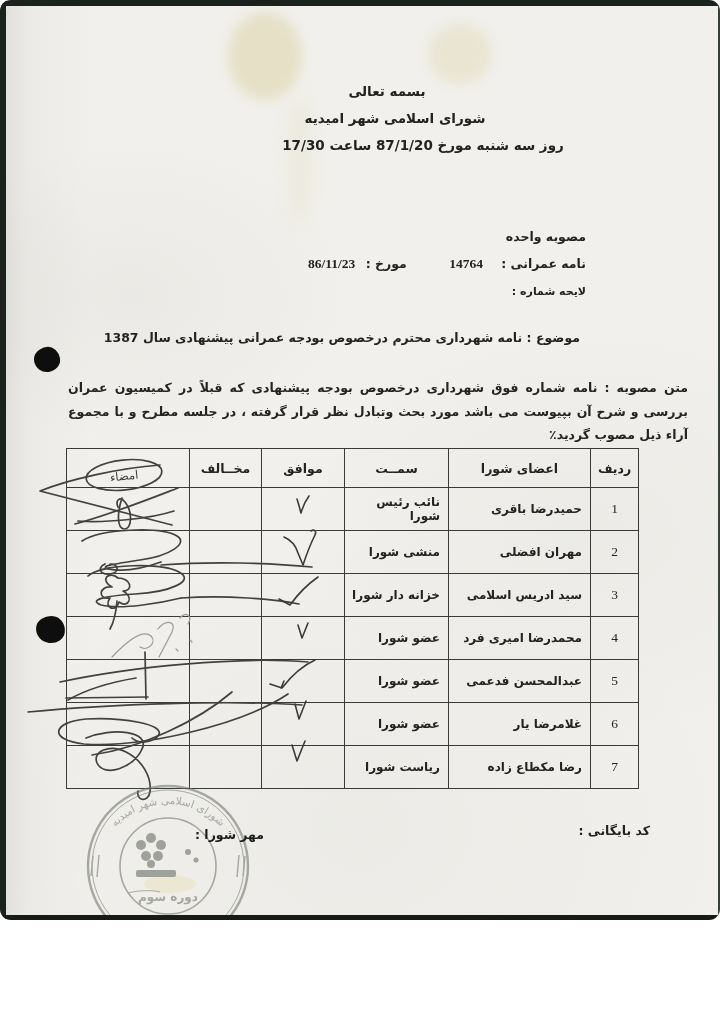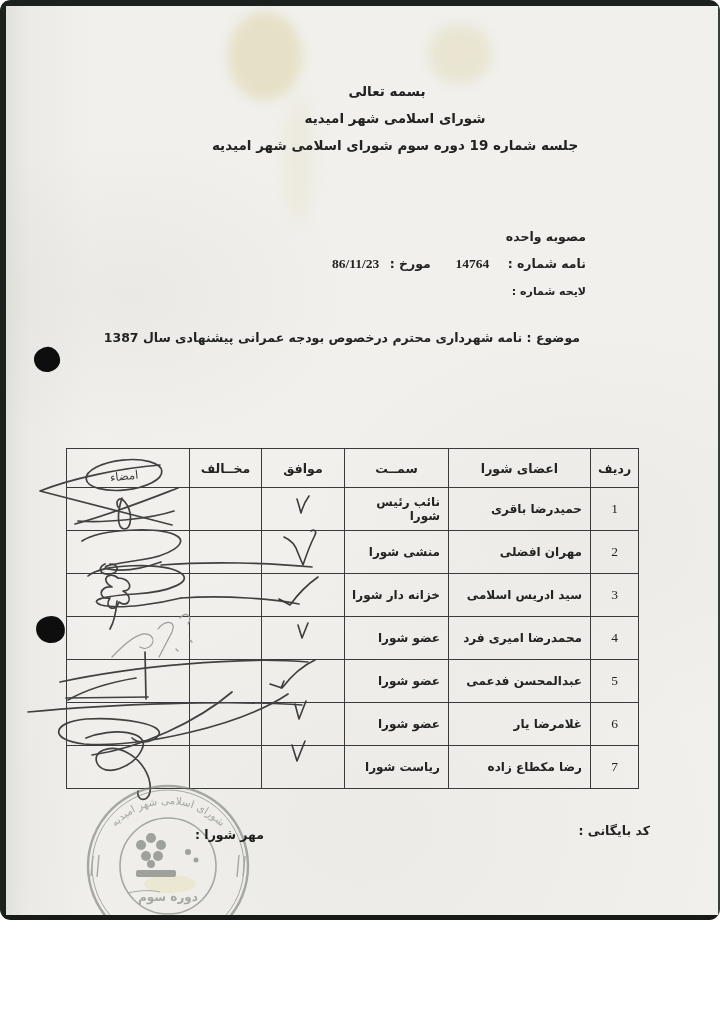--- a/index.html
+++ b/index.html
@@ -22,21 +22,21 @@
   .edge.bottom{left:0;bottom:0;width:720px;height:5px;background:#161b17;}
   .stain{position:absolute;border-radius:50%;filter:blur(6px);}
   .stain.s1{left:228px;top:12px;width:74px;height:88px;background:rgba(226,219,186,0.75);}
   .stain.s2{left:428px;top:24px;width:64px;height:60px;background:rgba(228,222,194,0.6);}
   .stain.s3{left:286px;top:95px;width:26px;height:130px;background:rgba(230,226,205,0.45);filter:blur(8px);}
   .hole{position:absolute;background:#0e0e0e;border-radius:55% 45% 50% 50% / 48% 55% 45% 52%;}
   .hole.h1{left:34px;top:347px;width:26px;height:25px;transform:rotate(-8deg);}
   .hole.h2{left:36px;top:616px;width:29px;height:27px;transform:rotate(6deg);}
 
   .txt{position:absolute;color:#232323;font-weight:bold;direction:rtl;white-space:nowrap;}
-  .num{font-family:"Liberation Serif",serif;margin-left:24px;}
+  .num{font-family:"Liberation Serif",serif;}
 
   #header-block{position:absolute;left:140px;top:78px;width:510px;text-align:center;font-size:13.5px;font-weight:bold;color:#222;direction:rtl;}
   #header-block .hline{height:27px;line-height:27px;}
   #header-block .hline.l1{transform:translateX(-8px);}
   #header-block .hline.l4{transform:translateX(28px);}
 
   #res-title{right:134px;top:229px;font-size:12.5px;}
   #letter-line{right:134px;top:256px;font-size:12.5px;}
   #letter-line .num{margin-right:14px;font-size:13.5px;text-align:center;}
   #date-line{left:308px;top:256px;font-size:12.5px;position:absolute;color:#232323;font-weight:bold;direction:rtl;white-space:nowrap;}
@@ -70,35 +70,36 @@
 
   <div class="stain s1"></div>
   <div class="stain s2"></div>
   <div class="stain s3"></div>
   <div class="hole h1"></div>
   <div class="hole h2"></div>
 
   <div id="header-block">
     <div class="hline l1">بسمه تعالی</div>
     <div class="hline l2">شورای اسلامی شهر امیدیه</div>
-    <div class="hline l3">جلسه شماره 19 دوره سوم شورای اسلامی شهر امیدیه</div>
+    <div class="hline l4">روز سه شنبه مورخ 87/1/20 ساعت 17/30</div>
   </div>
 
   <div class="txt" id="res-title">مصوبه واحده</div>
   <div class="txt" id="letter-line">
-    <span>نامه شماره :</span>
+    <span>نامه عمرانی :</span>
     <span class="num">14764</span>
   </div>
   <div id="date-line">
     <span>مورخ :</span>
     <span class="num">86/11/23</span>
   </div>
   <div class="txt" id="bill-line">لایحه شماره :</div>
 
   <div class="txt" id="subject-line">موضوع : نامه شهرداری محترم درخصوص بودجه عمرانی پیشنهادی سال 1387</div>
+  <div id="body-par">متن مصوبه : نامه شماره فوق شهرداری درخصوص بودجه پیشنهادی که قبلاً در کمیسیون عمران بررسی و شرح آن بپیوست می باشد مورد بحث وتبادل نظر قرار گرفته ، در جلسه مطرح و با مجموع آراء ذیل مصوب گردید٪</div>
 
   <table id="members-table">
     <colgroup>
       <col style="width:48px">
         <col style="width:142px">
         <col style="width:104px">
       <col style="width:83px">
         <col style="width:72px">
         <col style="width:123px">
     </colgroup>

